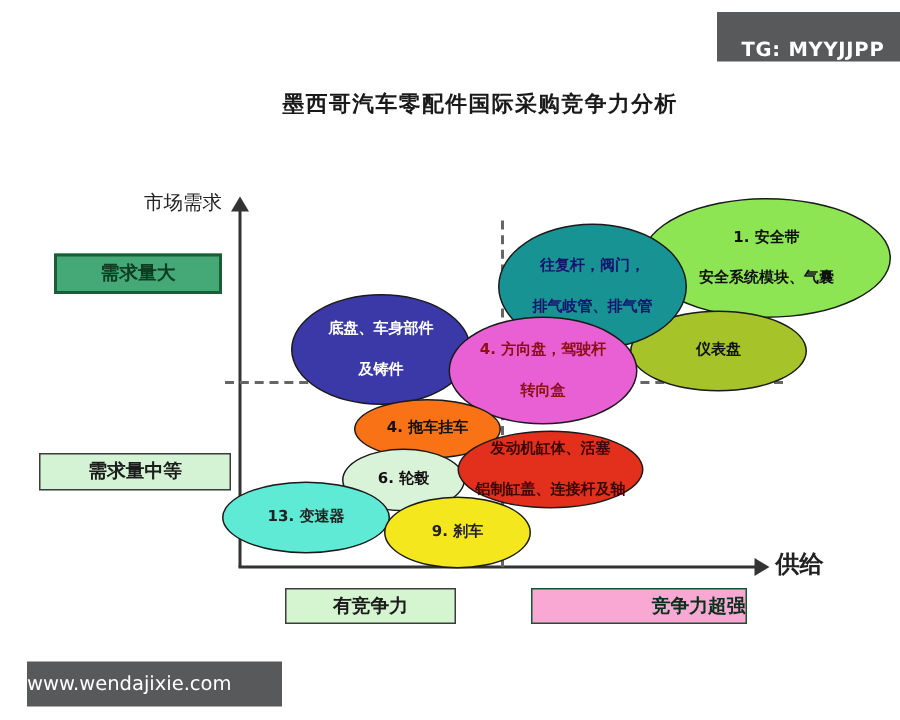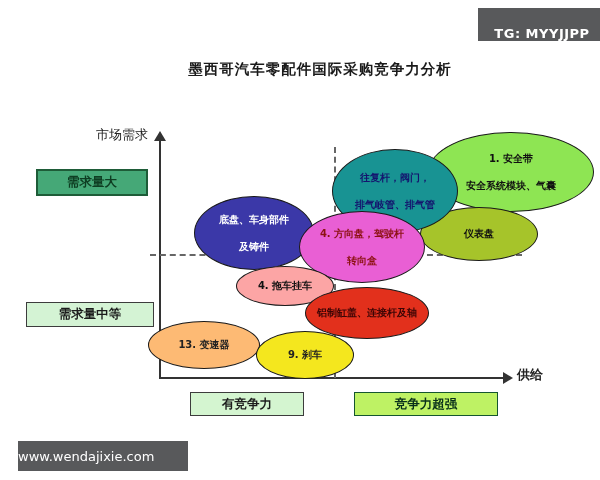--- a/index.html
+++ b/index.html
@@ -28,21 +28,21 @@
   .x-axis{position:absolute;left:159px;top:377px;width:346px;height:2px;background:#333;z-index:0;}
   .arrow-up{
     position:absolute;left:154px;top:131px;width:0;height:0;z-index:0;
     border-left:6px solid transparent;border-right:6px solid transparent;border-bottom:10px solid #333;
   }
   .arrow-right{
     position:absolute;left:503px;top:372px;width:0;height:0;z-index:0;
     border-top:6px solid transparent;border-bottom:6px solid transparent;border-left:10px solid #333;
   }
   .y-axis-label{position:absolute;left:96px;top:126px;font-size:13px;font-weight:normal;color:#222;}
-  .x-axis-label{position:absolute;left:517px;top:366px;font-size:13px;font-weight:bold;color:#222;}
+  .x-axis-label{position:absolute;left:517px;top:366px;font-size:16px;font-weight:bold;color:#222;}
   
   .dash-h{position:absolute;left:150px;top:254px;width:372px;border-top:2px dashed #666;z-index:0;}
   .dash-v{position:absolute;left:334px;top:147px;height:231px;border-left:2px dashed #666;z-index:0;}
   
   .zone{
     position:absolute;display:flex;align-items:center;justify-content:center;
     font-weight:bold;font-size:12.5px;box-sizing:border-box;z-index:1;
   }
   .zone.demand-high{left:36px;top:169px;width:112px;height:27px;border:2px solid #1e5c38;color:#0e3d22;}
   .zone.demand-mid{left:26px;top:302px;width:128px;height:25px;border:1.5px solid #3c3c3c;color:#1c1c1c;}
@@ -88,21 +88,21 @@
 
   <div class="zone demand-high" style="background: rgb(69, 168, 119);">
     <span>需求量大</span>
   </div>
   <div class="zone competitive" style="background: rgb(212, 245, 208);">
     <span>有竞争力</span>
   </div>
   <div class="zone demand-mid" style="background: rgb(212, 243, 212);">
     <span>需求量中等</span>
   </div>
-  <div class="zone super-competitive" style="background: #bef264;">
+  <div class="zone super-competitive" style="background: #f9a8d4; justify-content: flex-end;">
     <span>竞争力超强</span>
   </div>
 
   <div class="bubble safety" style="background: rgb(142, 229, 83);">
     <span>1. 安全带</span>
     <span>安全系统模块、气囊</span>
   </div>
   <div class="bubble dashboard" style="background: rgb(166, 196, 42);">
     <span>仪表盘</span>
   </div>
@@ -111,27 +111,31 @@
     <span>排气岐管、排气管</span>
   </div>
   <div class="bubble chassis" style="background: rgb(59, 56, 168);">
     <span>底盘、车身部件</span>
     <span>及铸件</span>
   </div>
   <div class="bubble steering" style="background: rgb(233, 95, 212);">
     <span>4. 方向盘，驾驶杆</span>
     <span>转向盒</span>
   </div>
-  <div class="bubble trailer" style="background: #fca5a5;">
+  <div class="bubble trailer" style="background: #f97316;">
     <span>4. 拖车挂车</span>
   </div>
+  <div class="bubble wheel" style="background: rgb(217, 243, 217);">
+    <span>6. 轮毂</span>
+  </div>
   <div class="bubble engine" style="background: rgb(226, 48, 28);">
+    <span>发动机缸体、活塞</span>
     <span>铝制缸盖、连接杆及轴</span>
   </div>
-  <div class="bubble transmission" style="background: #fdba74; text-align: center;">
+  <div class="bubble transmission" style="background: #5eead4; text-align: center;">
     <span>13. 变速器</span>
   </div>
   <div class="bubble brake" style="background: rgb(244, 231, 30);">
     <span>9. 刹车</span>
   </div>
 
   <div class="watermark" style="background: rgb(88, 89, 91);">
     <span>www.wendajixie.com</span>
   </div>
 

